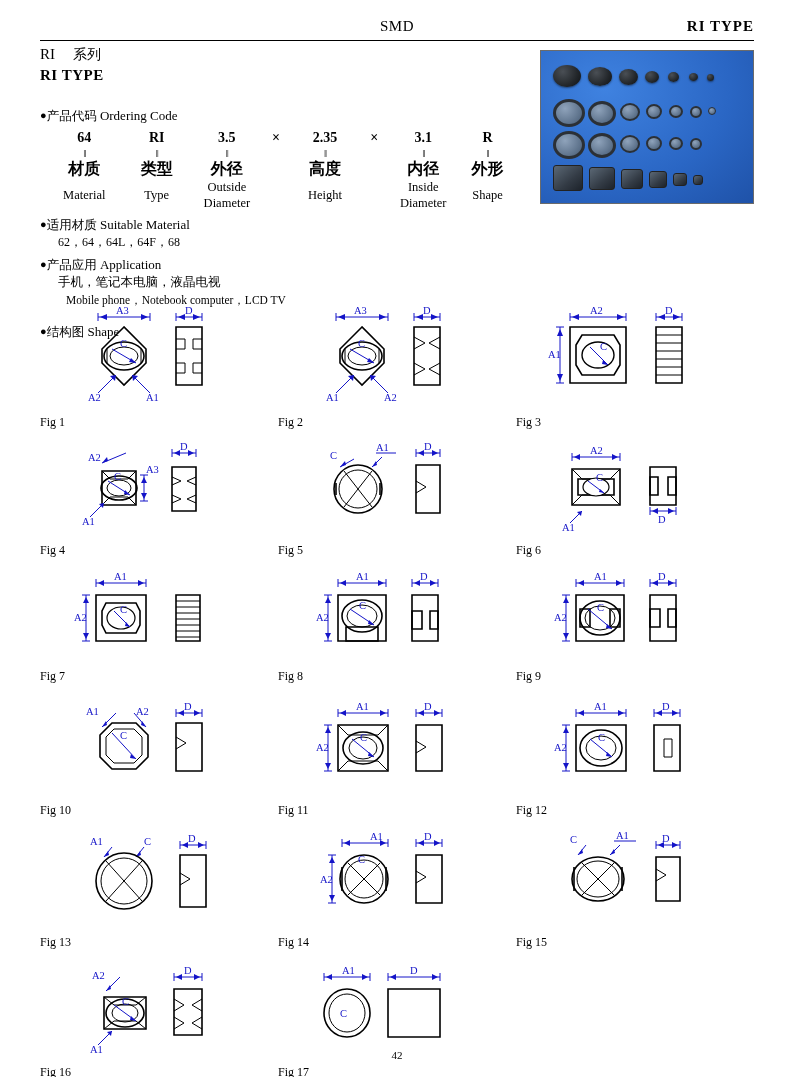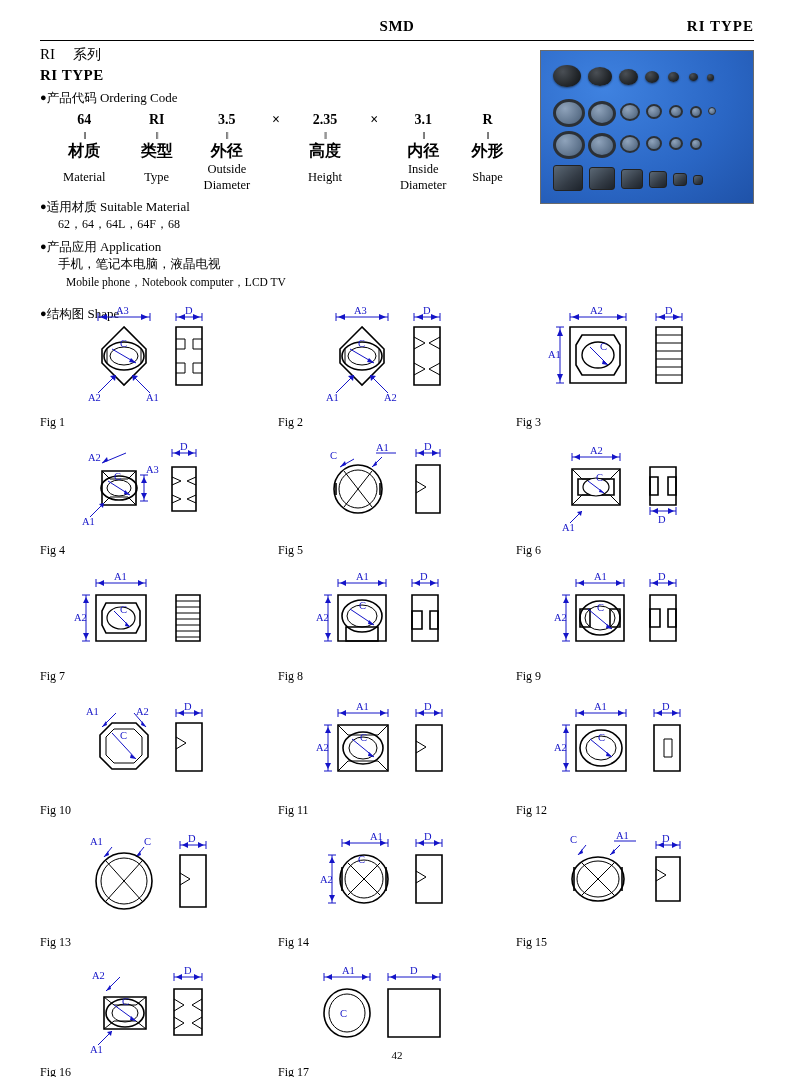--- a/index.html
+++ b/index.html
@@ -28,21 +28,21 @@
     position: absolute;
     top: 18px;
     left: 40px;
     right: 40px;
     height: 22px;
   }
   .header .hdr-center {
     position: absolute;
     left: 50%;
     transform: translateX(-50%);
-    font-weight: bold;
+    font-weight: normal;
     font-size: 15px;
     letter-spacing: 0.5px;
   }
   .header .hdr-right {
     position: absolute;
     right: 0;
     top: 0;
     font-weight: bold;
     font-size: 15px;
     letter-spacing: 1px;
@@ -74,21 +74,21 @@
   }
   .ttl2 {
     font-weight: bold;
     font-size: 15px;
     line-height: 21px;
     letter-spacing: 0.5px;
   }
   .bullet-line {
     font-size: 13px;
     line-height: 18px;
-    margin-top: 2px;
+    margin-top: 20px;
     white-space: nowrap;
   }
   .bullet-line .dot {
     font-size: 11px;
     vertical-align: 1px;
   }
   .cnfont {
     font-family: "DejaVu Sans", sans-serif;
     font-size: 12.5px;
   }

